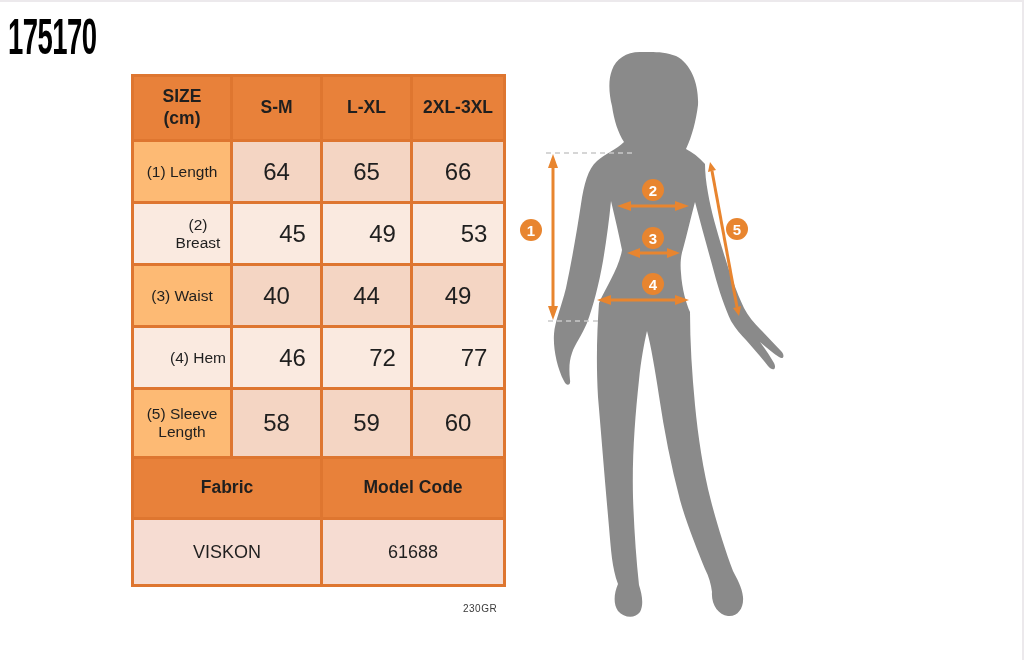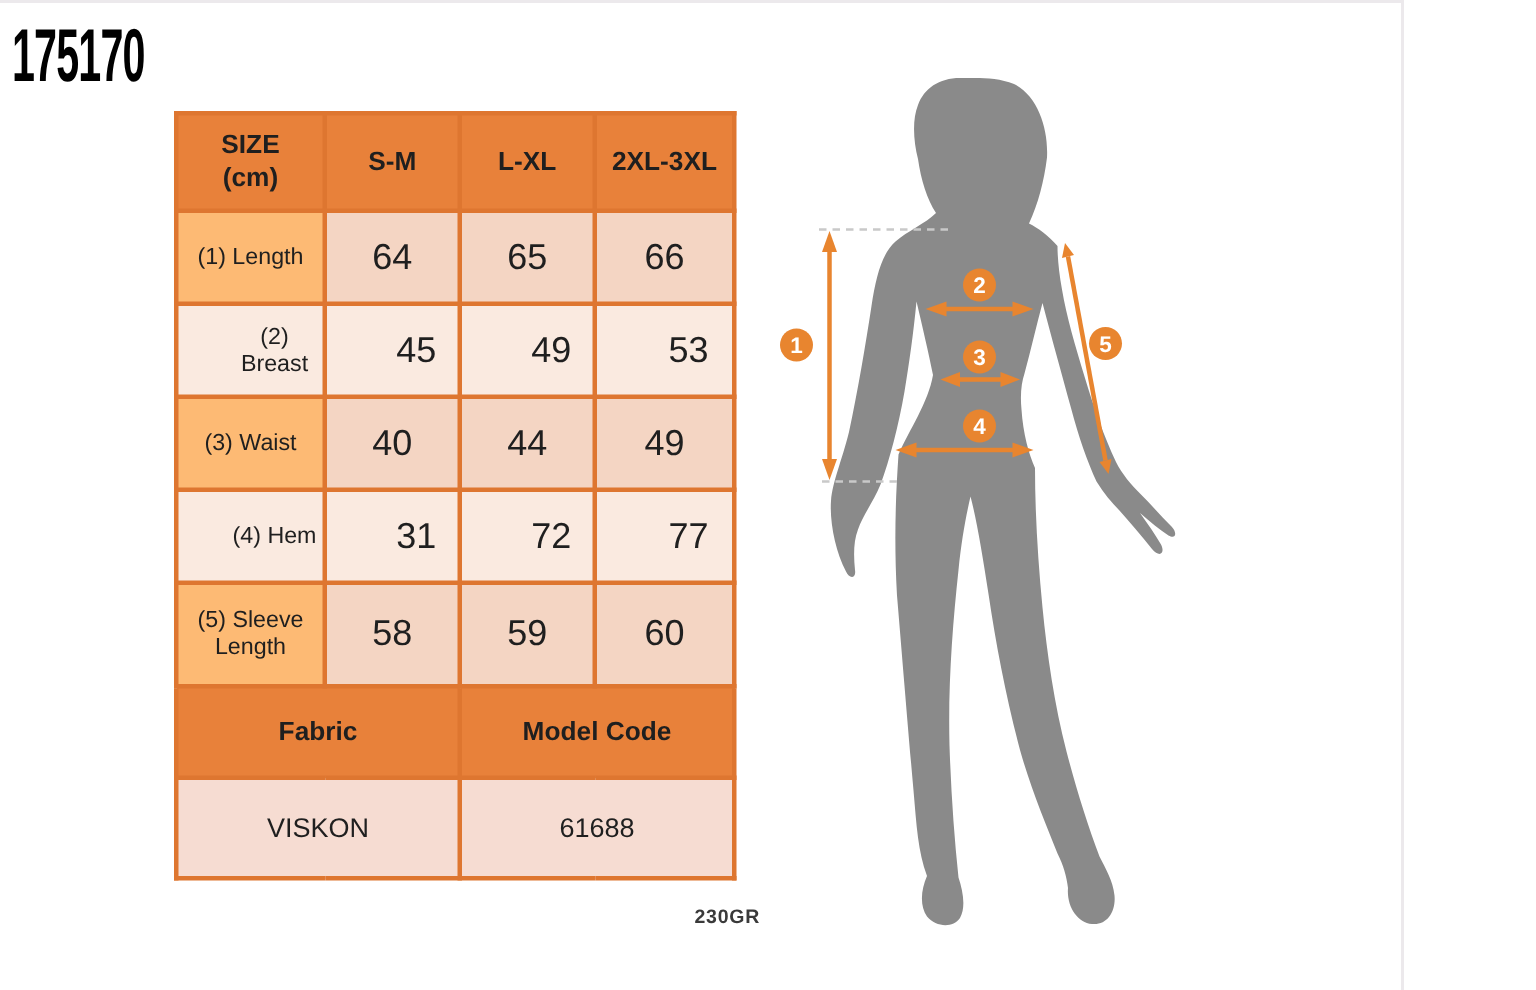--- a/index.html
+++ b/index.html
@@ -1,46 +1,46 @@
 <!DOCTYPE html>
 <html><head>
 <meta charset="utf-8">
 <style>
   html,body{margin:0;padding:0;background:#fff;}
   #app{
-    position:relative;width:936px;height:660px;overflow:hidden;background:#ffffff;
+    position:relative;width:1024px;height:660px;overflow:hidden;background:#ffffff;
     font-family:"Liberation Sans", sans-serif;
     border-top:2px solid #ece9ec;border-right:2px solid #ece9ec;box-sizing:border-box;
   }
   .product-code{
     position:absolute;left:8px;top:6px;
     font-size:50px;font-weight:700;color:#000;letter-spacing:-1px;
     transform:scaleX(0.55);transform-origin:left top;white-space:nowrap;
   }
   table.size-table{
-    position:absolute;left:116px;top:72px;width:372px;
+    position:absolute;left:131px;top:72px;width:372px;
     border-collapse:collapse;table-layout:fixed;
   }
   table.size-table td{
     border:3px solid #de7630;text-align:center;vertical-align:middle;
     color:#1f1f1f;padding:0 4px;
   }
   td.hdr{background:#e8813a;color:#fff;font-weight:700;font-size:17.5px;line-height:1.25;}
   td.hdr-size{white-space:pre-line;}
   td.lbl{font-size:15.5px;background:#fdba74;}
   td.val{font-size:24px;background:#f4d5c3;}
   tr.alt td.lbl, tr.alt td.val{background:#faeae0;padding-left:36px;}
   td.foot-val{font-size:18px;background:#f6dcd2;}
   .r-head td{height:62px;}
   .r-data td{height:59px;}
   .r-sleeve td{height:66px;}
   .r-fabric td{height:58px;margin-left:28px;}
   .r-footer td{height:64px;}
   .weight-note{
-    position:absolute;left:463px;top:601px;font-size:13px;color:#3a3a3a;letter-spacing:0.5px;font-weight:bold;
+    position:absolute;left:463px;top:601px;font-size:10px;color:#3a3a3a;letter-spacing:0.5px;
   }
   svg.figure{position:absolute;left:0;top:0;}
   .sil{fill:#8a8a8a;}
   .mline{stroke:#e8852f;stroke-width:3;fill:none;}
   .mtri{fill:#e8852f;}
   .mcirc{fill:#e8852f;}
   .mnum{fill:#ffffff;font-size:15px;font-weight:700;text-anchor:middle;font-family:"Liberation Sans",sans-serif;}
   .dash{stroke:#c9c9c9;stroke-width:1.6;stroke-dasharray:5 4;fill:none;}
 </style>
 </head>
@@ -78,21 +78,21 @@
         <td class="val">53</td>
       </tr>
       <tr class="r-data">
         <td class="lbl">(3) Waist</td>
         <td class="val">40</td>
         <td class="val">44</td>
         <td class="val">49</td>
       </tr>
       <tr class="r-data alt">
         <td class="lbl">(4) Hem</td>
-        <td class="val">31</td>
+        <td class="val">46</td>
         <td class="val">72</td>
         <td class="val">77</td>
       </tr>
       <tr class="r-sleeve">
         <td class="lbl">(5) Sleeve Length</td>
         <td class="val">58</td>
         <td class="val">59</td>
         <td class="val">60</td>
       </tr>
       <tr class="r-fabric">

